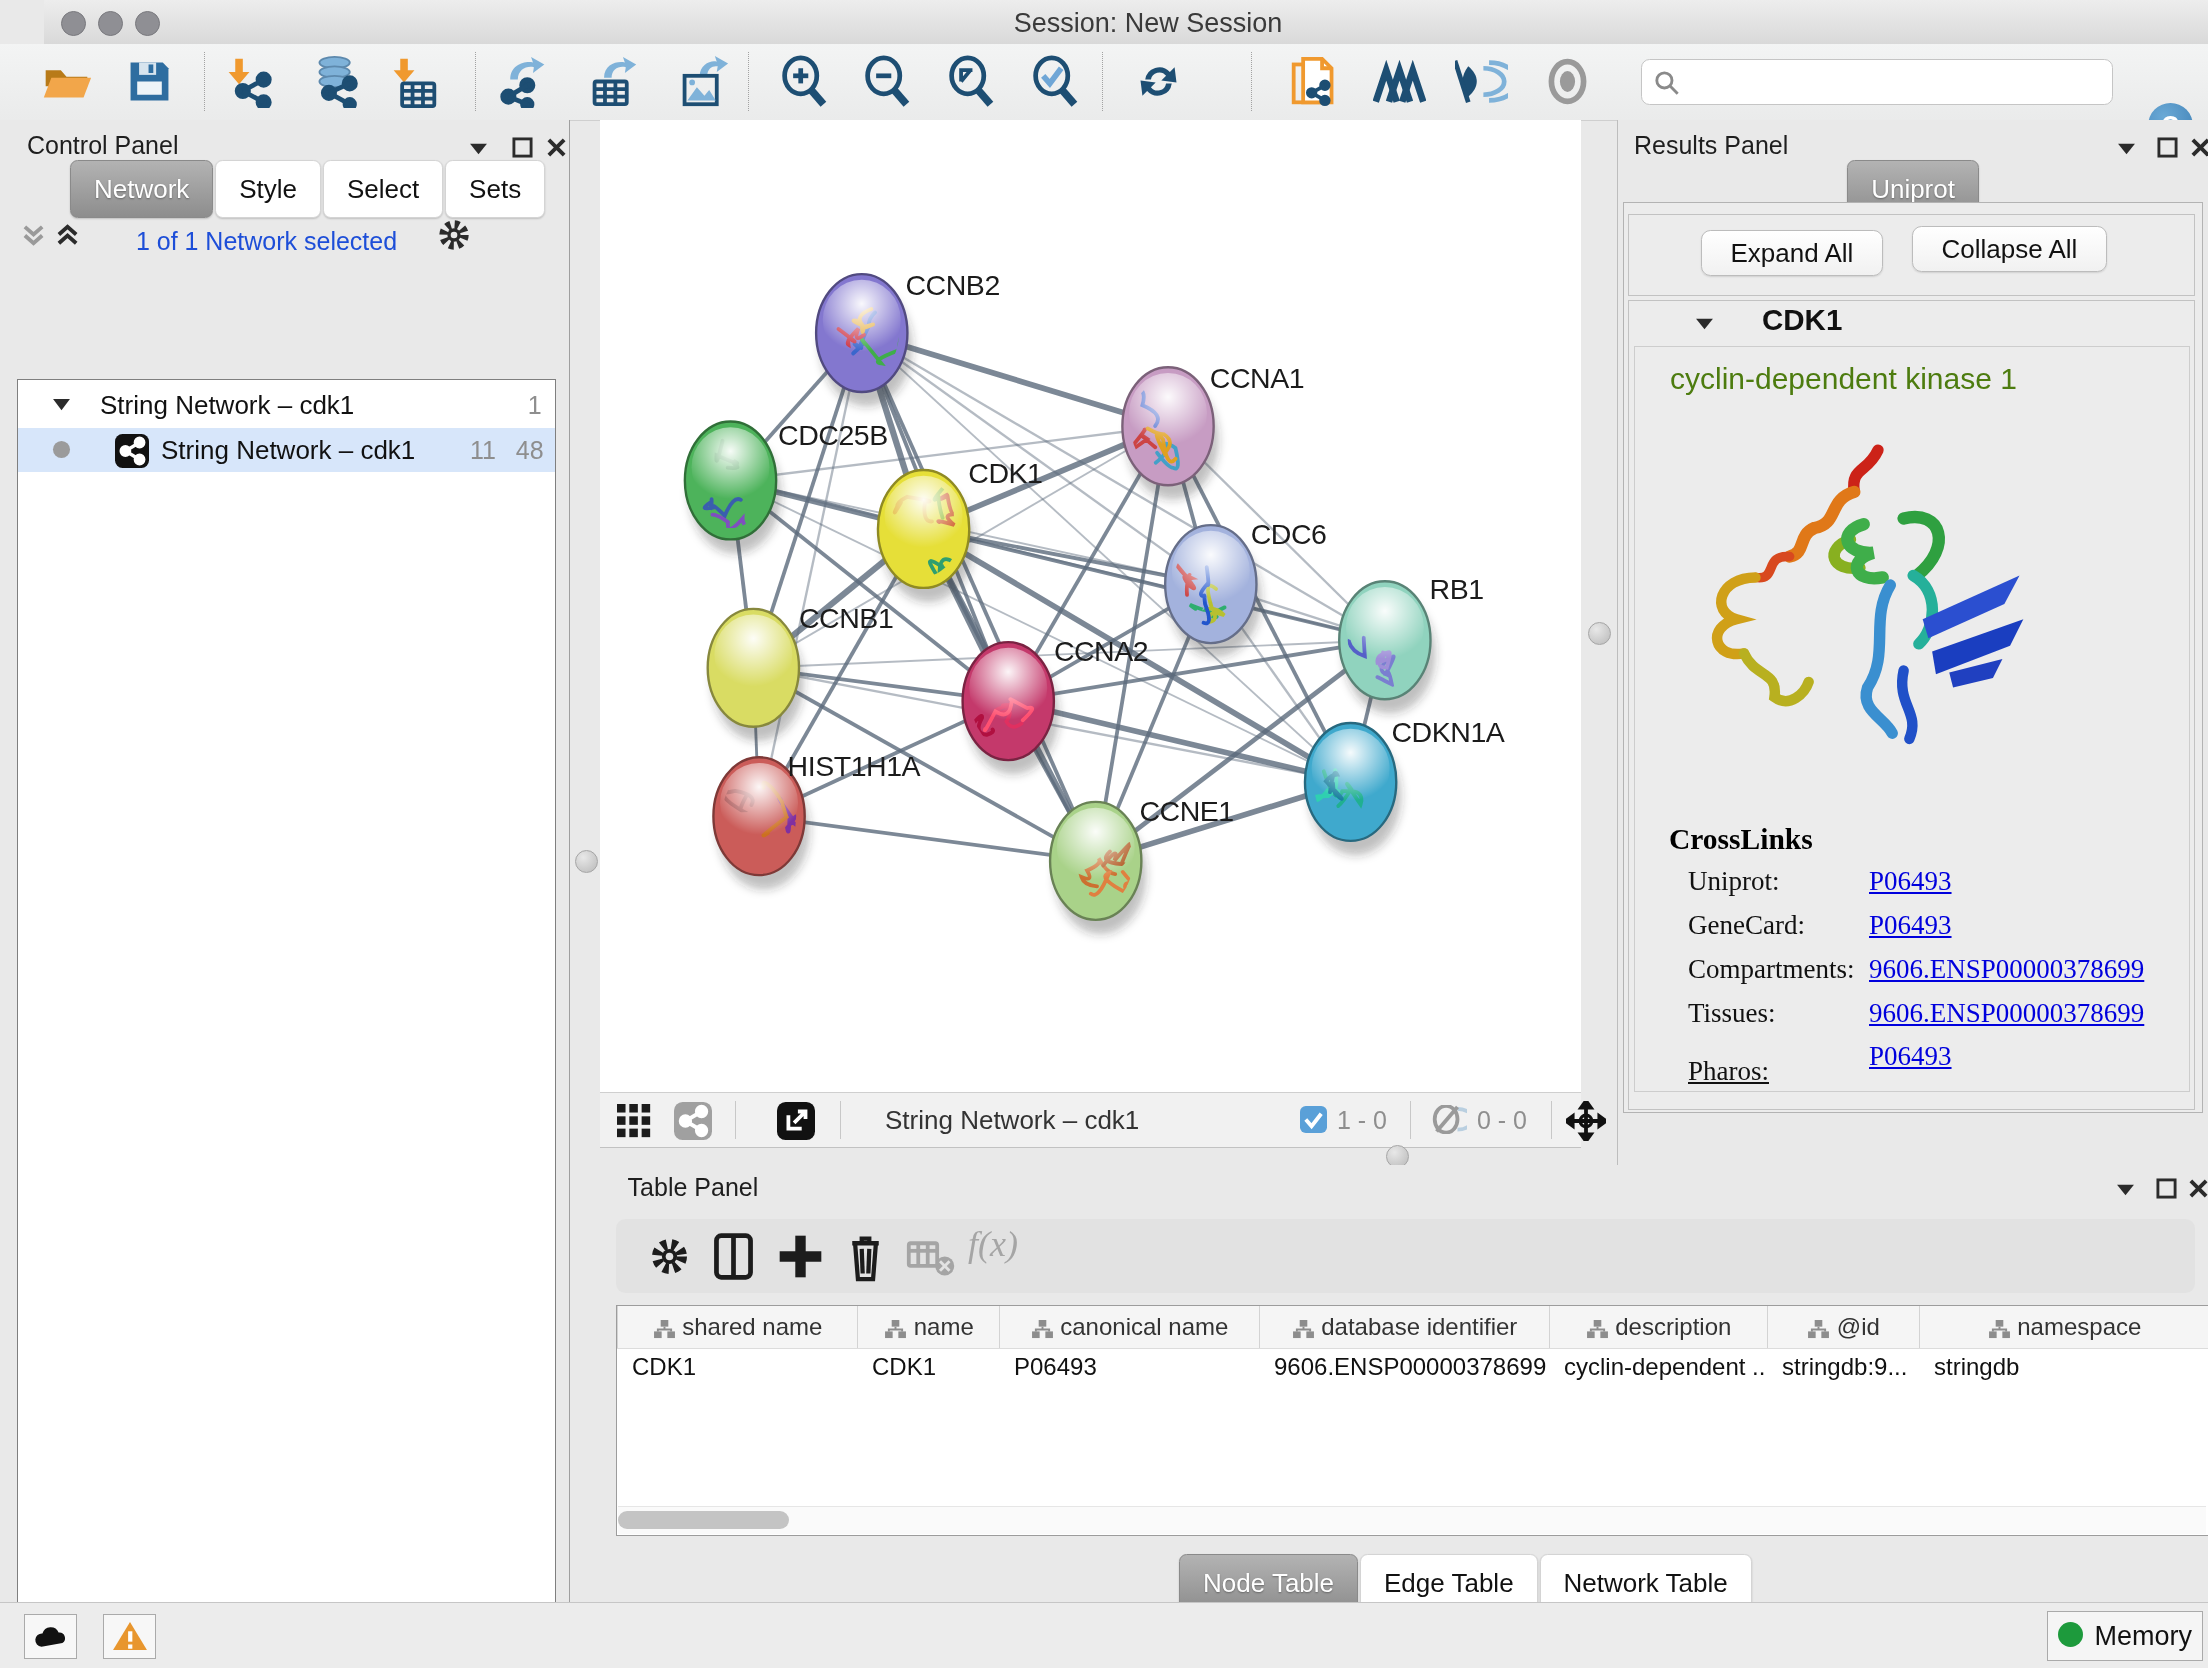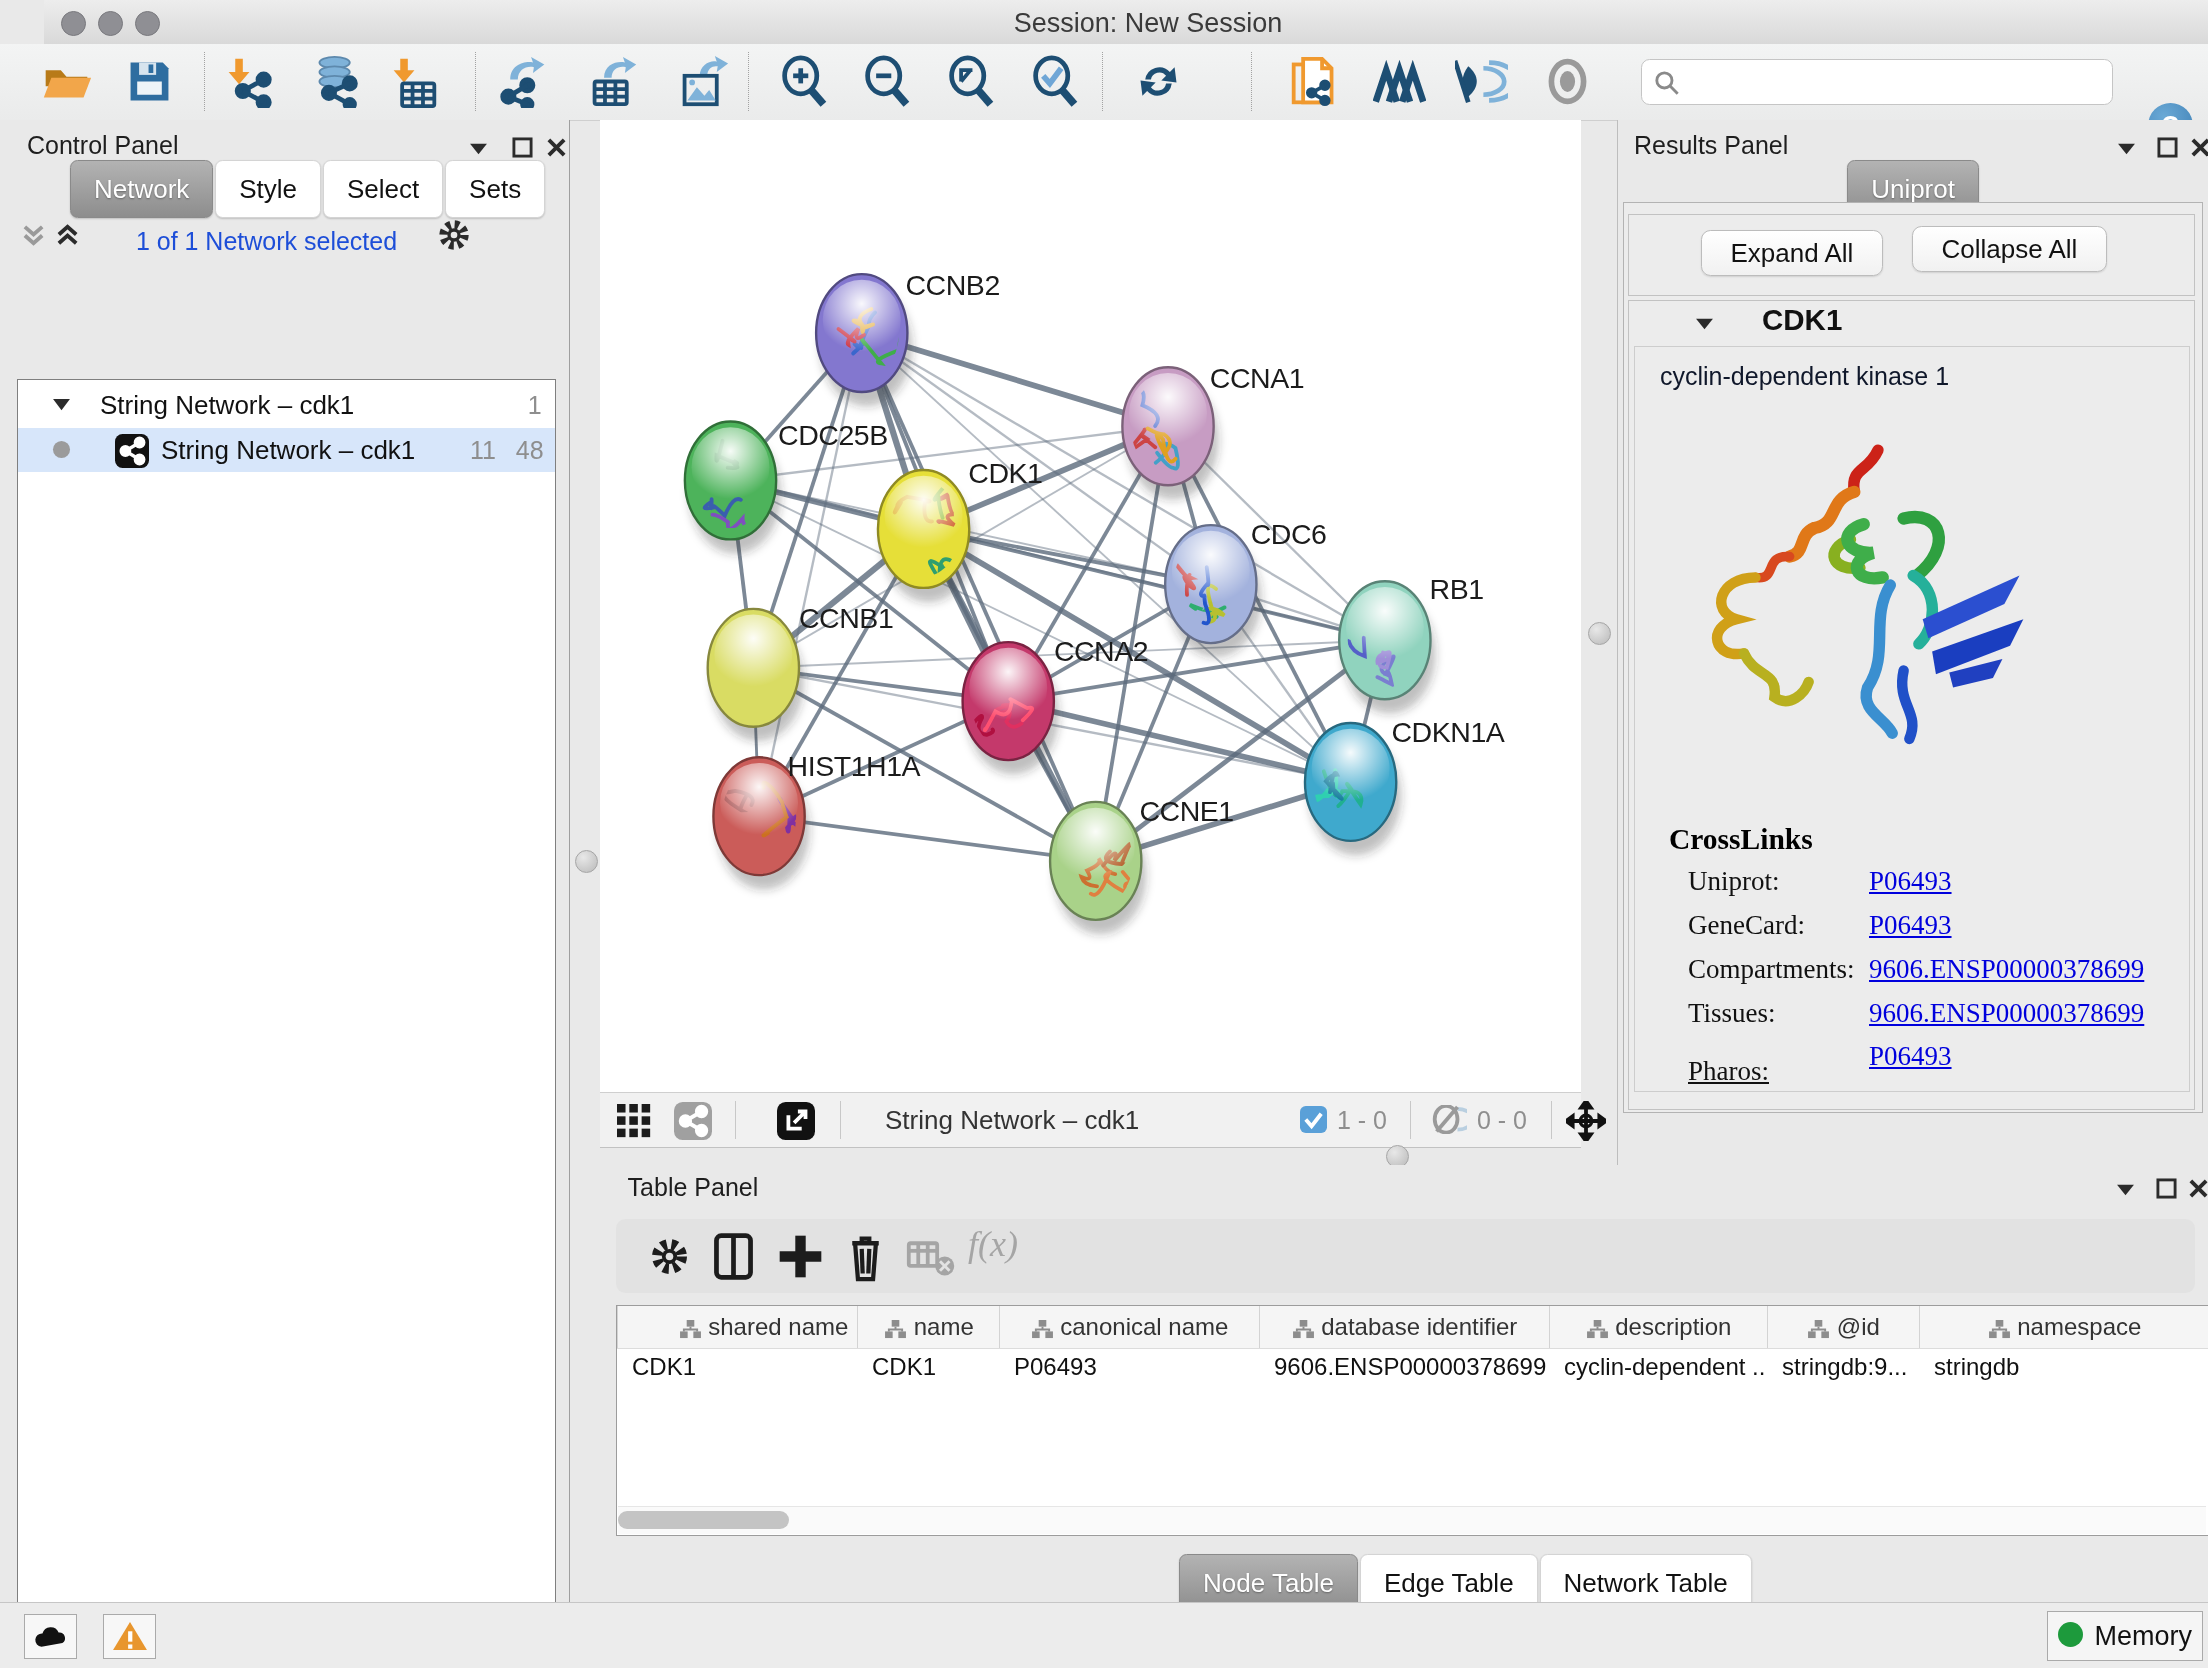--- a/index.html
+++ b/index.html
@@ -644,21 +644,21 @@
     <button class="btn abs" style="left:72px;top:15px">Expand All</button>
     <button class="btn abs" style="left:283px;top:11px">Collapse All</button>
   </div>
   <div class="abs rp-cdk">
     <svg class="abs" style="left:65px;top:15px" width="21" height="15" viewBox="0 0 22 16">
         <polygon points="2,3 20,3 11,14" fill="#2b2b2b"></polygon>
       </svg>
     <span class="abs" style="left:133px;top:1.9px;font-size:29.5px;font-weight:bold;color:#111">CDK1</span>
   </div>
   <div class="abs rp-inner">
-    <span class="abs" style="left:25px;top:15px;font-size:25px;color:#0f172a">cyclin-dependent kinase 1</span>
+    <span class="abs" style="left:35px;top:15px;font-size:30px;color:#4d7c0f">cyclin-dependent kinase 1</span>
     <svg class="abs" style="left:28.5px;top:86px" width="409" height="342" viewBox="0 0 430 360">
       <g fill="none" stroke-linecap="round">
         <path d="M225,18 C214,42 196,36 200,62" stroke="#cc2218" stroke-width="12"></path>
         <path d="M200,62 C172,70 184,96 158,100 C140,108 150,126 132,130" stroke="#e07818" stroke-width="13"></path>
         <path d="M132,130 C104,128 120,156 96,152" stroke="#d8491f" stroke-width="10"></path>
         <path d="M96,152 C58,152 48,188 76,196 C44,204 52,238 84,232" stroke="#d0a018" stroke-width="11"></path>
         <path d="M84,232 C96,258 120,250 116,278 C132,290 148,274 152,262" stroke="#b8b020" stroke-width="11"></path>
         <path d="M196,112 C168,122 176,146 206,142" stroke="#88b020" stroke-width="12"></path>
         <path d="M210,96 C182,104 190,128 220,126 C192,134 200,158 230,152" stroke="#3fae4a" stroke-width="13"></path>
         <path d="M252,90 C292,80 304,120 266,150" stroke="#2fa040" stroke-width="13"></path>
@@ -733,21 +733,21 @@
         <circle cx="42" cy="38" r="10" fill="#a5a5a5"></circle>
         <g stroke="#e2e2e2" stroke-width="3">
           <line x1="37" y1="33" x2="47" y2="43"></line>
           <line x1="47" y1="33" x2="37" y2="43"></line>
         </g>
       </svg>
     <span class="abs serif" style="left:352px;top:3.8px;font-size:36px;font-style:italic;color:#a5a5a5">f(x)</span>
   </div>
   <div class="abs tablebox">
     <div class="thead" style="width:1592px" id="thead">
-        <div class="th" style="left: 0px; width: 240px; padding-left: 26px;"><svg width="21" height="19" style="vertical-align:-3.8px;margin-right:7.6px" viewBox="0 0 22 20">
+        <div class="th" style="left: 0px; width: 240px;"><svg width="21" height="19" style="vertical-align:-3.8px;margin-right:7.6px" viewBox="0 0 22 20">
             <g fill="#8d8d8d">
               <rect x="7" y="0" width="8" height="7"></rect>
               <rect x="0" y="12" width="8" height="7"></rect>
               <rect x="14" y="12" width="8" height="7"></rect>
             </g>
             <g stroke="#8d8d8d" stroke-width="2" fill="none">
               <path d="M11,7 v3 M4,12 v-2 h14 v2"></path>
             </g>
           </svg><span>shared name</span></div>
         <div class="th" style="left: 240px; width: 143px;"><svg width="21" height="19" style="vertical-align:-3.8px;margin-right:7.6px" viewBox="0 0 22 20">

